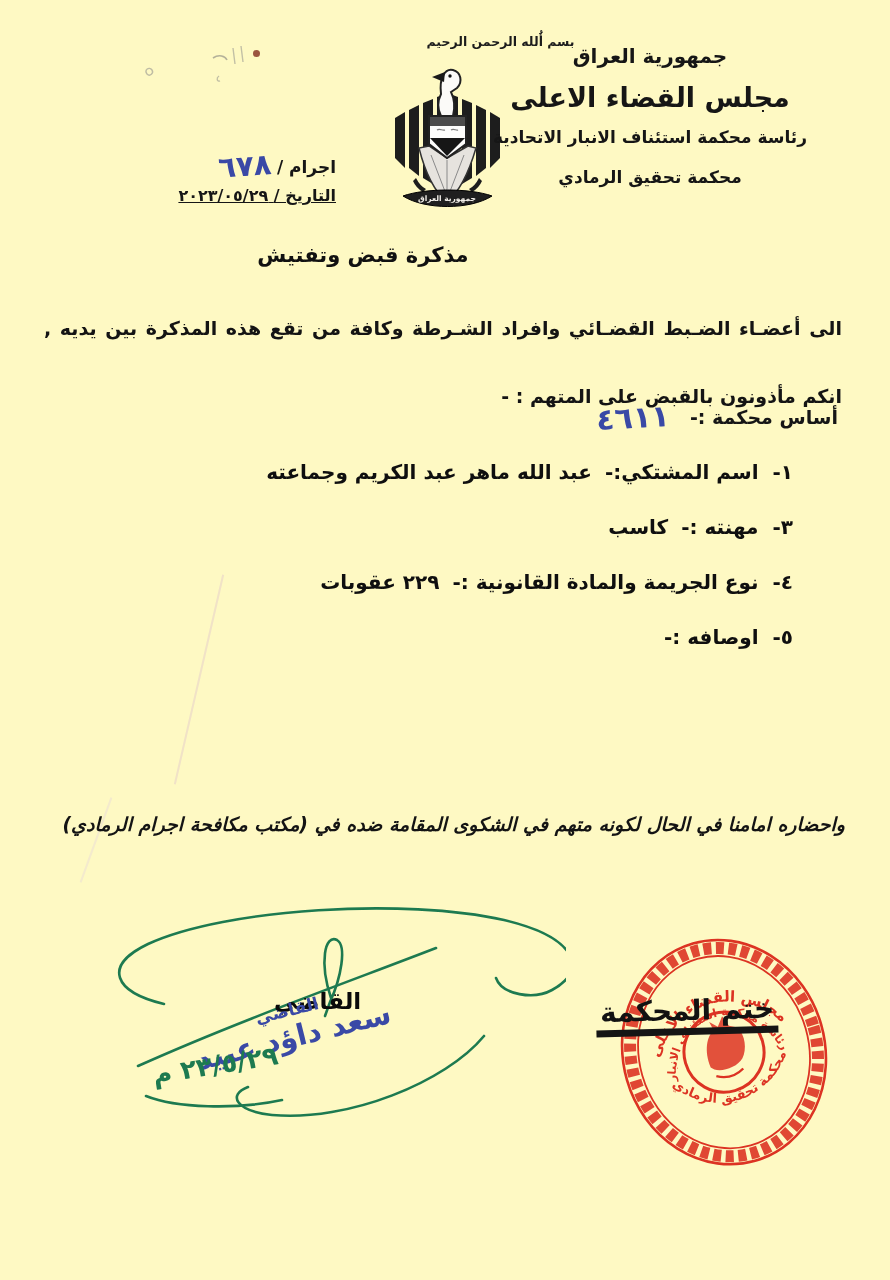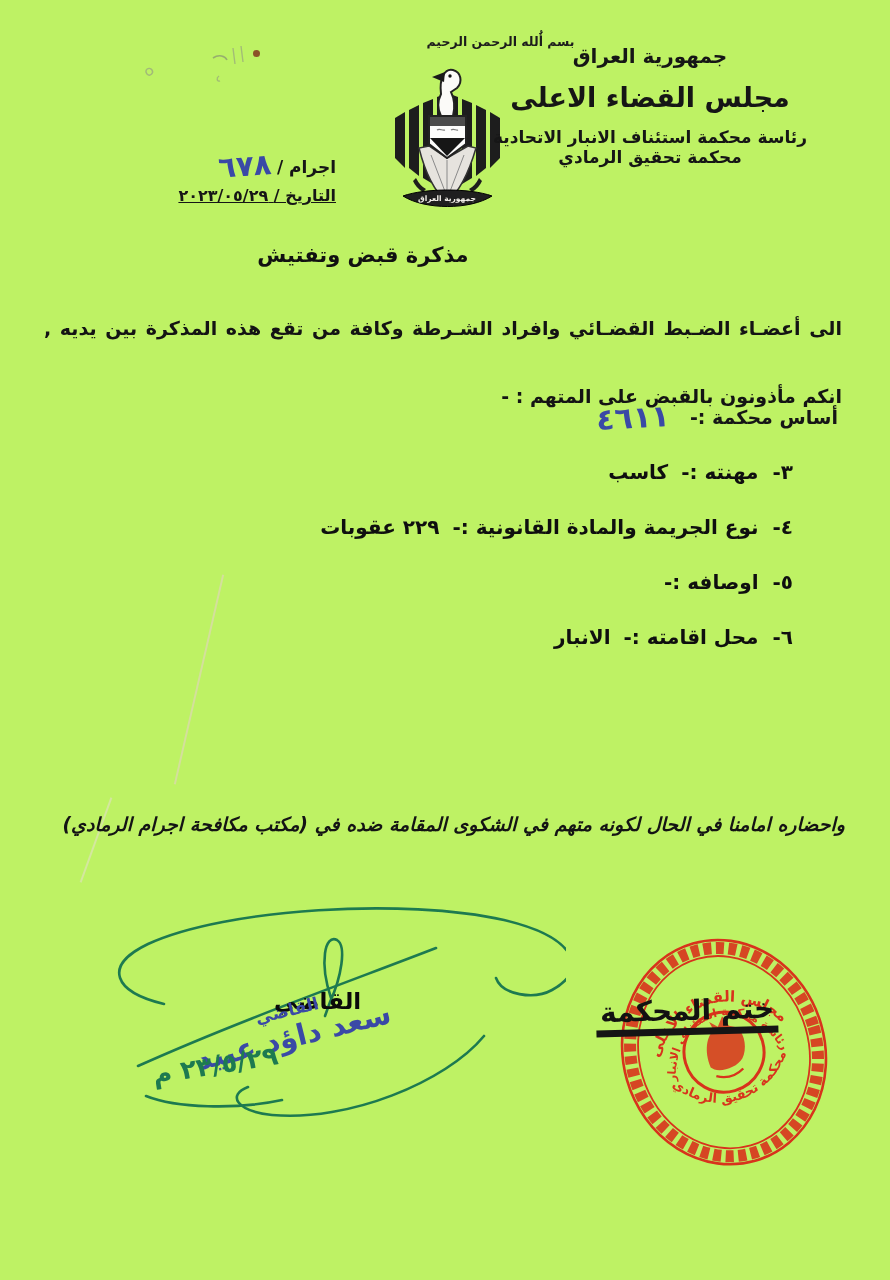--- a/index.html
+++ b/index.html
@@ -1,29 +1,29 @@
 <!DOCTYPE html>
 <html lang="ar"><head>
 <meta charset="utf-8">
 <style>
   html,body{margin:0;padding:0;background:#e9e9e9;}
   .page{
     position:relative;width:890px;height:1280px;margin:0 auto;
-    background:#bef264;overflow:hidden;
+    background:#fef9c3;overflow:hidden;
     font-family:"DejaVu Sans",sans-serif;color:#161616;
   }
   .abs{position:absolute;}
   .rtl{direction:rtl;unicode-bidi:embed;}
   
   .basmala{left:413px;top:34px;width:175px;text-align:center;
     font-size:12.5px;font-weight:bold;color:#1c1c1c;}
   .org-block{right:70px;top:44px;width:340px;text-align:center;}
   .org-l1{font-size:20px;font-weight:bold;margin:0 0 14px;}
   .org-l2{font-size:27px;font-weight:bold;margin:0 0 14px;letter-spacing:1px;}
-  .org-l3{font-size:17px;font-weight:bold;margin:0 0 0;}
+  .org-l3{font-size:17px;font-weight:bold;margin:0 0 20px;}
   .org-l4{font-size:17px;font-weight:bold;margin:0;}
   .numdate{left:118px;top:146px;width:218px;text-align:right;font-weight:bold;}
   .numdate .row1{font-size:17px;height:40px;}
   .hand-blue{color:#3a49a6;font-weight:bold;}
   .doc-number{display:inline-block;font-size:29px;transform:rotate(-4deg) translateY(3px);
     letter-spacing:4px;margin-left:6px;}
   .numdate .row2{font-size:16px;text-decoration:underline;}
   
   .doc-title{left:0;top:243px;width:726px;text-align:center;
     font-size:21px;font-weight:bold;color:#111;}
@@ -130,38 +130,38 @@
 
   <div class="abs intro rtl">الى أعضـاء الضـبط القضـائي وافراد الشـرطة وكافة من تقع هذه المذكرة بين يديه , انكم مأذونون بالقبض على المتهم : -</div>
 
   <div class="abs case-basis rtl">
     <span>أساس محكمة :-</span>
     <span class="hand-blue case-basis-value">٤٦١١</span>
   </div>
 
   <div class="abs items rtl">
     <div class="item">
+      <span class="num">١-</span>
+      <span class="lbl">اسم المشتكي:-</span>
+      <span class="val">عبد الله ماهر عبد الكريم وجماعته</span>
+    </div>
+    <div class="item">
       <span class="num">٣-</span>
       <span class="lbl">مهنته :-</span>
       <span class="val">كاسب</span>
     </div>
     <div class="item">
       <span class="num">٤-</span>
       <span class="lbl">نوع الجريمة والمادة القانونية :-</span>
       <span class="val">٢٢٩ عقوبات</span>
     </div>
     <div class="item">
       <span class="num">٥-</span>
       <span class="lbl">اوصافه :-</span>
       <span class="val"></span>
-    </div>
-    <div class="item">
-      <span class="num">٦-</span>
-      <span class="lbl">محل اقامته :-</span>
-      <span class="val">الانبار</span>
     </div>
   </div>
 
   <div class="abs closing rtl">واحضاره امامنا في الحال لكونه متهم في الشكوى المقامة ضده في (مكتب مكافحة اجرام الرمادي)</div>
 
   <svg class="sig-svg abs" width="480" height="245" viewBox="0 0 480 245">
     <g fill="none" stroke="#1d7a50" stroke-width="2.6" stroke-linecap="round">
       <path d="M78,108 C28,96 16,70 62,48 C140,12 320,2 418,24 C486,40 506,72 466,94 C448,104 416,99 410,82"></path>
       <path d="M52,170 C150,126 262,86 350,52"></path>
       <path d="M245,102 C233,66 239,38 251,44 C261,50 255,82 244,106 L239,120"></path>

